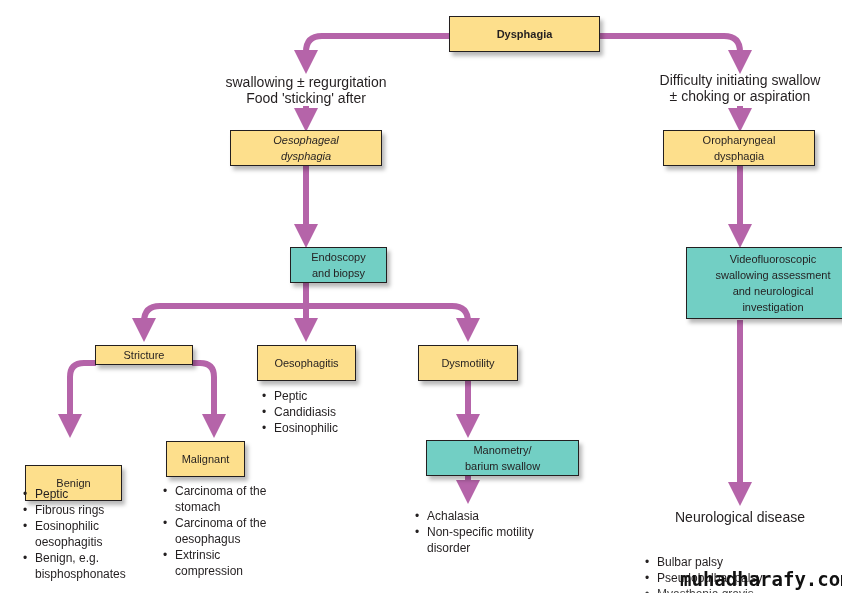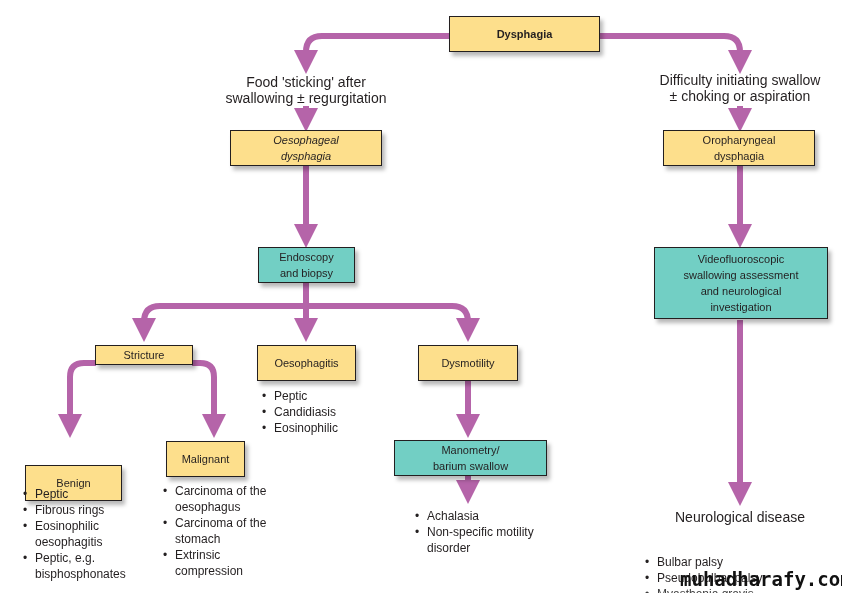--- a/index.html
+++ b/index.html
@@ -1,20 +1,20 @@
 <!DOCTYPE html>
 <html><head>
 <meta charset="utf-8">
 <style>
   html,body{margin:0;padding:0;background:#fff;}
   body{width:842px;height:593px;position:relative;overflow:hidden;font-family:"Liberation Sans",sans-serif;color:#231f20;}
   svg.lines{position:absolute;left:0;top:0;width:842px;height:593px;}
   .box{position:absolute;box-sizing:border-box;border:1.2px solid #231f20;text-align:center;display:flex;align-items:center;justify-content:center;font-size:11px;line-height:16px;box-shadow:3px 4px 4px rgba(0,0,0,0.28);}
   .yellow{background:#fddf8c;}
-  .teal{background:#72cfc4;}
+  .teal{background:#72cfc4;margin-left:32px;}
   .lbl{position:absolute;font-size:14px;line-height:16px;text-align:center;white-space:nowrap;}
   ul.bul{position:absolute;margin:0;padding:0;list-style:none;font-size:12px;line-height:16px;}
   ul.bul li{padding-left:12px;text-indent:-12px;}
   ul.bul li:before{content:"\2022";display:inline-block;width:12px;text-indent:0;}
   .wm{position:absolute;left:680px;top:568px;font-family:"DejaVu Sans Mono",monospace;font-weight:bold;font-size:19px;color:#111;letter-spacing:0px;}
 </style>
 </head>
 <body>
 
 <svg class="lines" viewBox="0 0 842 593">
@@ -39,22 +39,22 @@
     <path d="M468,476 V492" marker-end="url(#ah)"></path>
     <path d="M740,320 V494" marker-end="url(#ah)"></path>
   </g>
 </svg>
 
 <div class="box yellow" style="left:449px;top:16px;width:151px;height:36px;font-weight:bold;">
   <span>Dysphagia</span>
 </div>
 
 <div class="lbl" style="left:206px;top:74px;width:200px;">
+  <div>swallowing ± regurgitation</div>
   <div>Food 'sticking' after</div>
-  <div>swallowing ± regurgitation</div>
 </div>
 <div class="lbl" style="left:650px;top:72px;width:180px;">
   <div>Difficulty initiating swallow</div>
   <div>± choking or aspiration</div>
 </div>
 
 <div class="box yellow" style="left:230px;top:130px;width:152px;height:36px;flex-direction:column;font-style:italic;">
   <span>Oesophageal</span>
   <span>dysphagia</span>
 </div>
@@ -99,26 +99,26 @@
 </div>
 <div class="box teal" style="left:394px;top:440px;width:153px;height:36px;flex-direction:column;">
   <span>Manometry/</span>
   <span>barium swallow</span>
 </div>
 
 <ul class="bul" style="left:23px;top:486px;width:140px;">
   <li>Peptic</li>
   <li>Fibrous rings</li>
   <li style="width:110px;">Eosinophilic oesophagitis</li>
-  <li style="width:110px;">Peptic, e.g. bisphosphonates</li>
+  <li style="width:110px;">Benign, e.g. bisphosphonates</li>
 </ul>
 
 <ul class="bul" style="left:163px;top:483px;width:128px;">
+  <li style="width:105px;">Carcinoma of the stomach</li>
   <li>Carcinoma of the oesophagus</li>
-  <li style="width:105px;">Carcinoma of the stomach</li>
   <li style="width:100px;">Extrinsic compression</li>
 </ul>
 
 <ul class="bul" style="left:415px;top:508px;width:130px;">
   <li>Achalasia</li>
   <li style="width:125px;">Non-specific motility disorder</li>
 </ul>
 
 <div class="lbl" style="left:675px;top:509px;text-align:left;">Neurological disease</div>
 <ul class="bul" style="left:645px;top:526px;margin-top:28px;">

